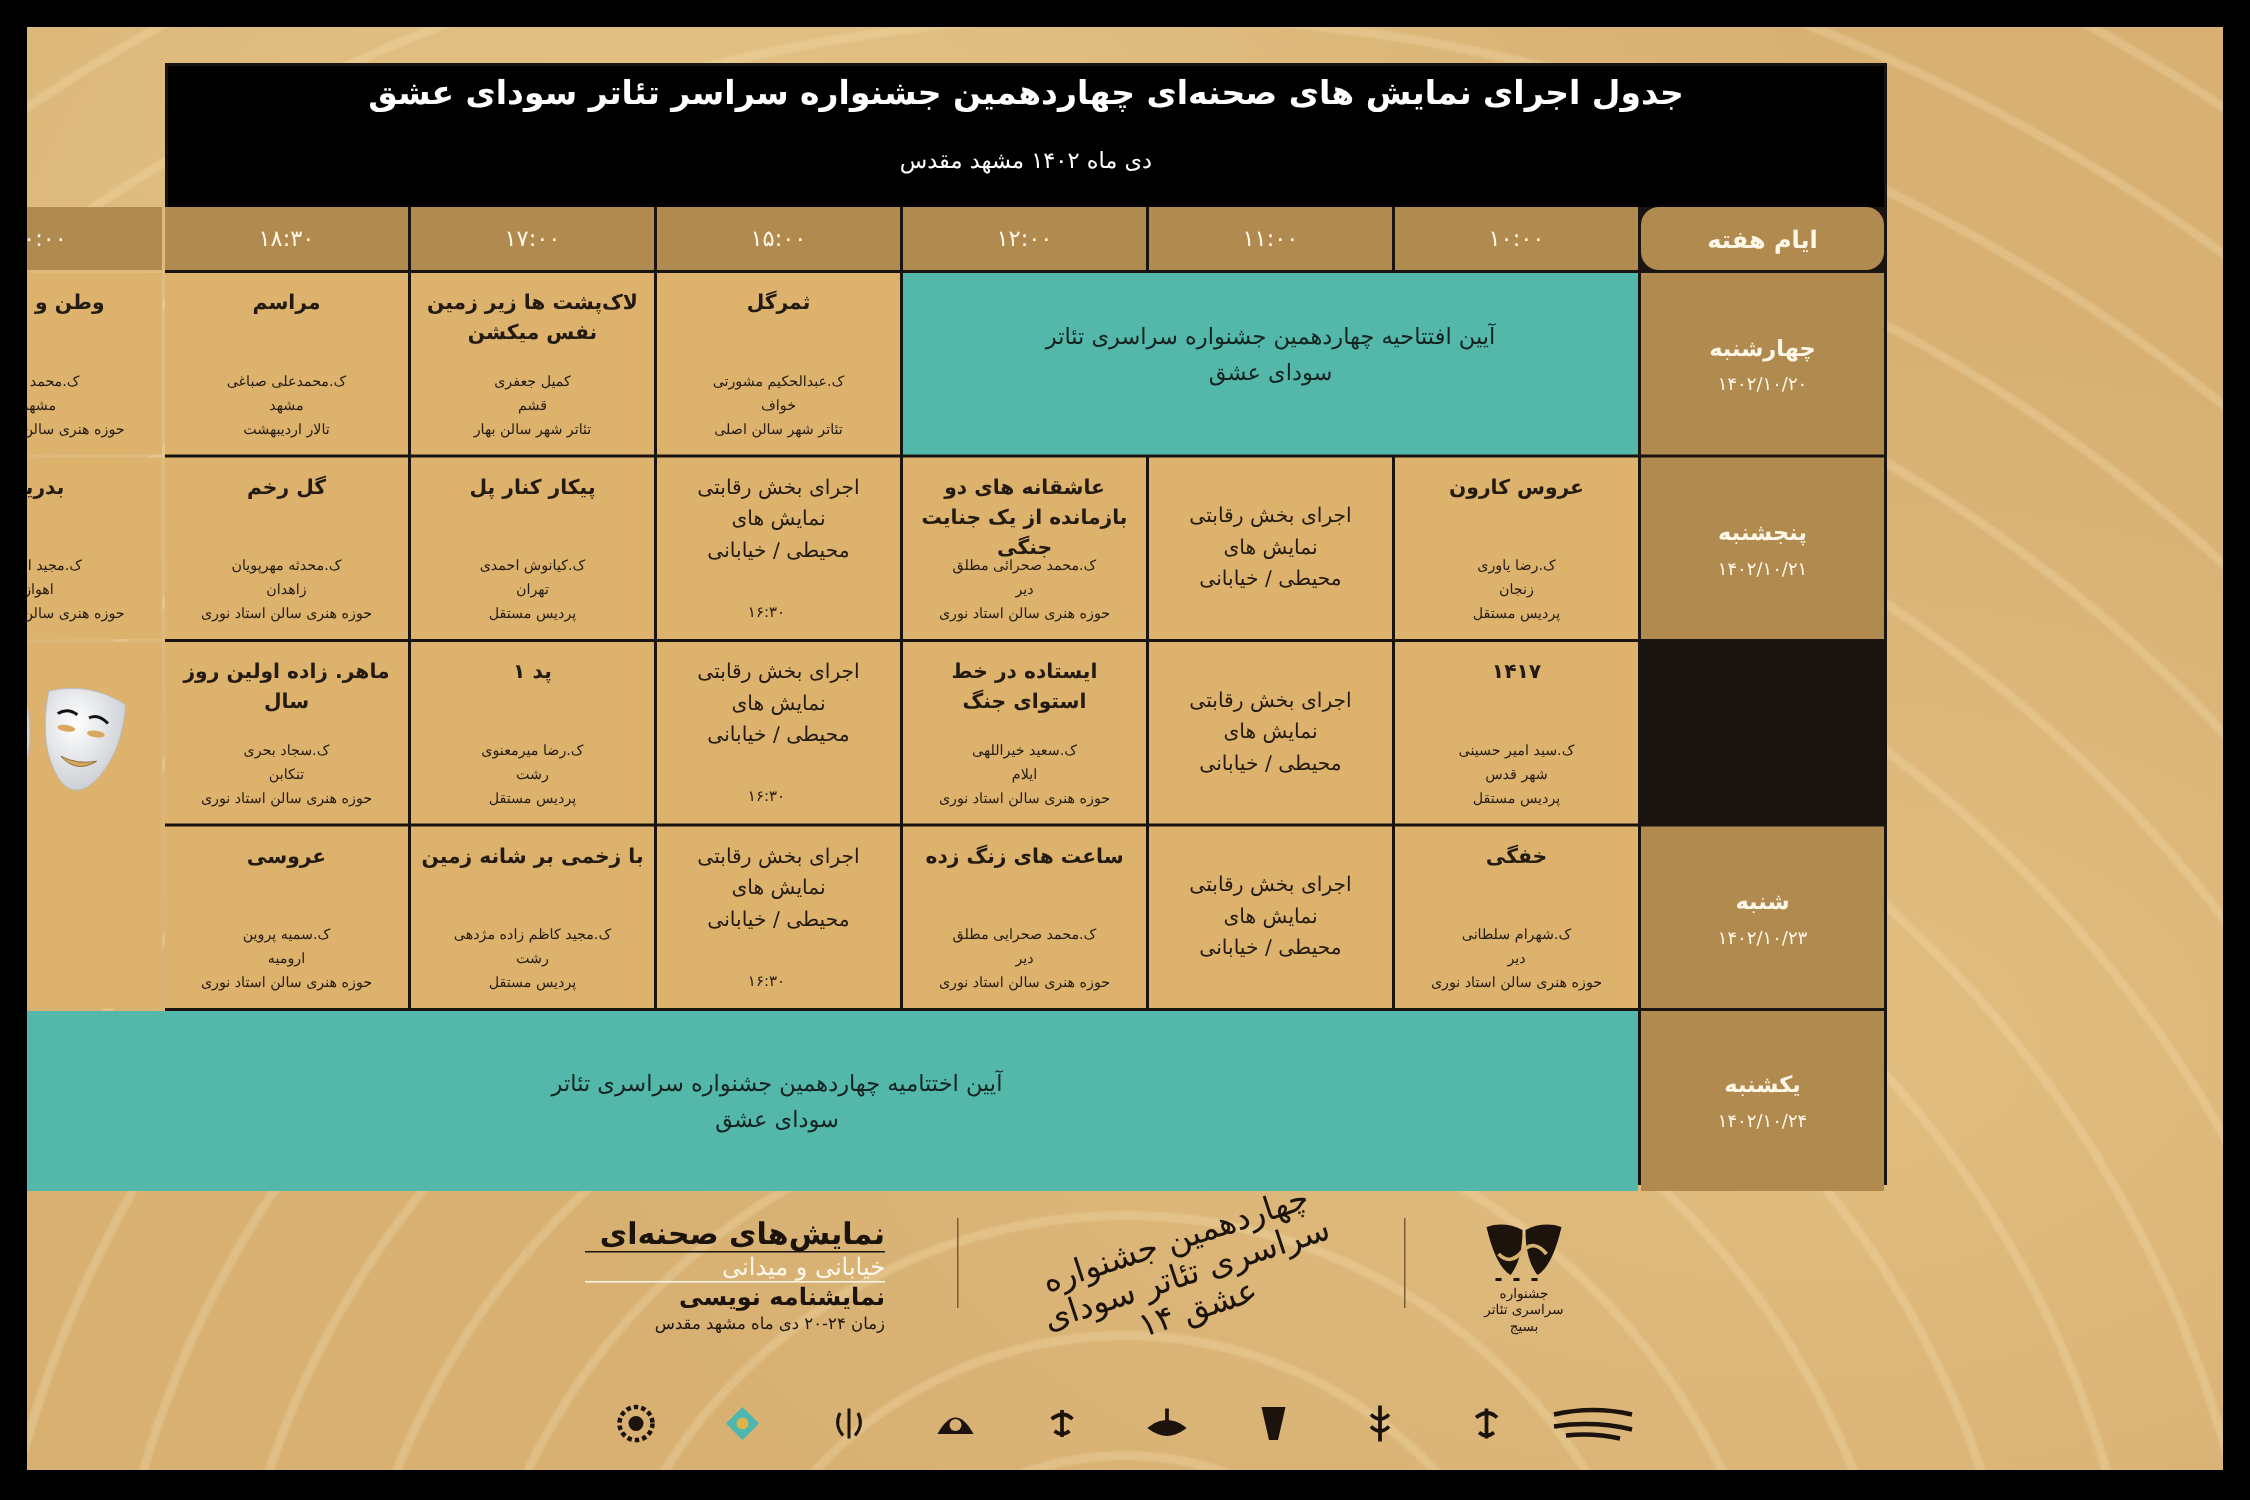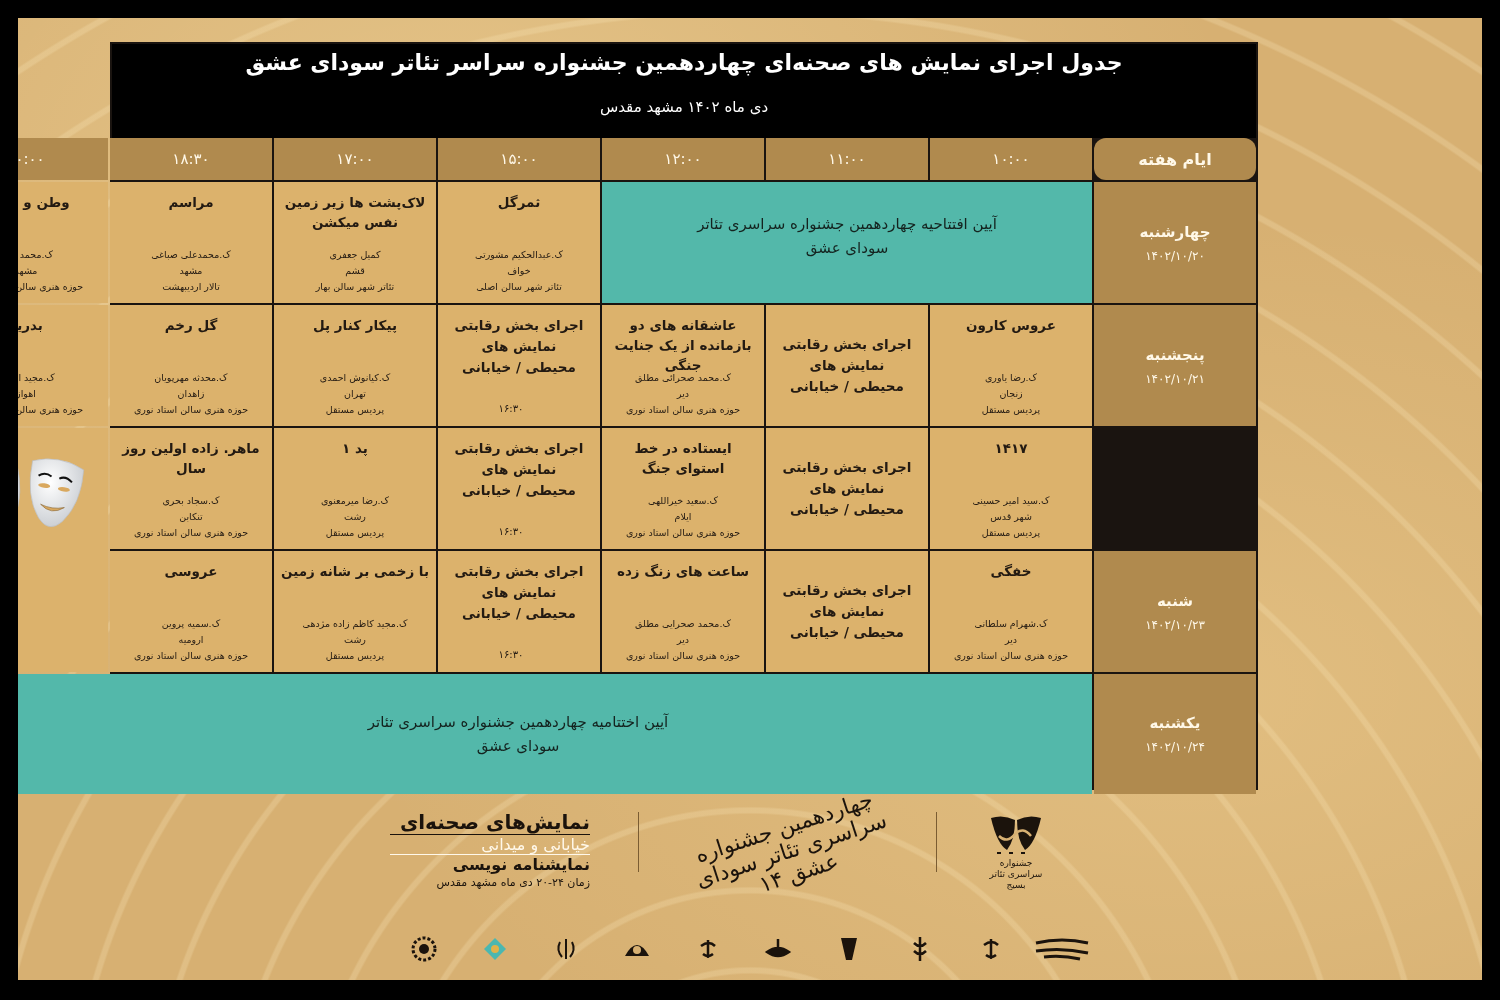--- a/index.html
+++ b/index.html
@@ -34,21 +34,21 @@
   .cell { background: #dcb26c; color: #231a12; text-align: center; position: relative; }
   .hdr { background: #b08a4e; color: #fff8e8; font-size: 15px; display: flex; align-items: center; justify-content: center; letter-spacing: 3px; }
   .hdr.days { font-weight: bold; letter-spacing: 0; font-size: 16px; border-radius: 12px; }
   .day { background: #b08a4e; color: #fff8e8; display: flex; flex-direction: column; align-items: center; justify-content: center; gap: 8px; }
   .day .dn { font-size: 15px; font-weight: bold; }
   .day .dd { font-size: 12px; letter-spacing: 1px; }
   .teal { background: #53b8aa; display: flex; flex-direction: column; align-items: center; justify-content: center; font-size: 15px; line-height: 24px; color: #14231f; }
   .show { padding-top: 10px; }
   .show .ttl { font-size: 13.5px; font-weight: bold; line-height: 20px; min-height: 44px; padding: 0 6px; }
   .show .det { position: absolute; left: 0; right: 0; bottom: 8px; font-size: 9.5px; line-height: 16px; }
-  .comp .ttl { font-size: 13.5px; font-weight: bold; line-height: 21px; }
+  .comp .ttl { font-size: 13.5px; font-weight: normal; line-height: 21px; }
   .comp.mid { display: flex; align-items: center; justify-content: center; }
   .comp.mid .ttl { margin-top: 0; }
   .comp .time { position: absolute; left: 0; right: 16px; bottom: 12px; font-size: 10px; }
   .masks { display: flex; align-items: center; justify-content: center; }
   .footer { position: absolute; left: 0; top: 780px; width: 100%; height: 182px; }
   .f-left { position: absolute; left: 372px; top: 12px; width: 200px; text-align: left; direction: rtl; }
   .f-left .l1 { font-size: 20px; font-weight: bold; color: #1b130c; border-bottom: 1px solid #1b130c; text-align: right; }
   .f-left .l2 { font-size: 16px; color: #fff8ea; border-bottom: 1px solid #fff8ea; text-align: right; }
   .f-left .l3 { font-size: 16px; font-weight: bold; color: #1b130c; text-align: right; }
   .f-left .l4 { font-size: 11px; color: #1b130c; text-align: right; margin-top: 2px; }

